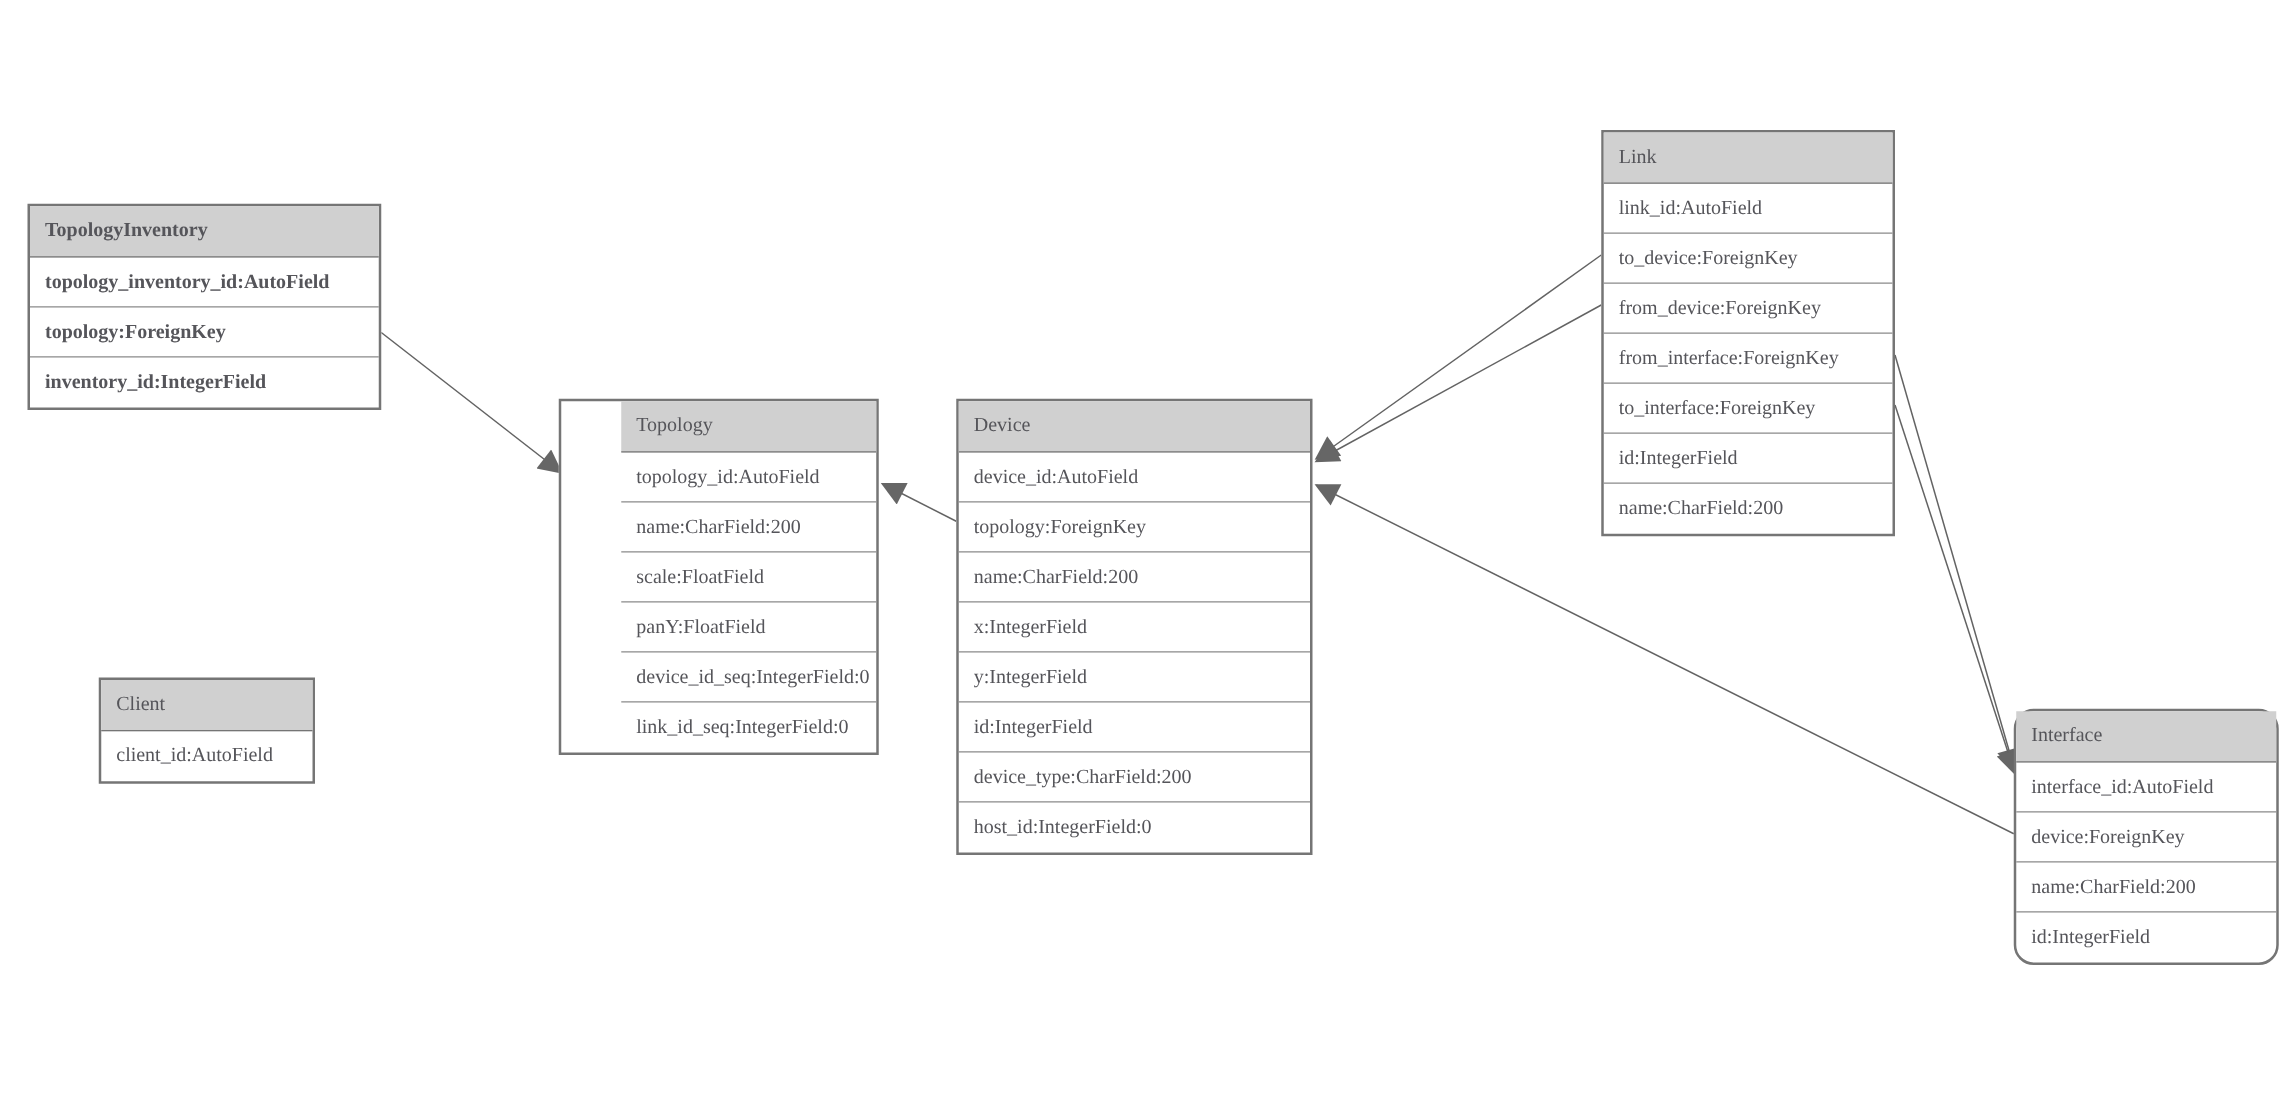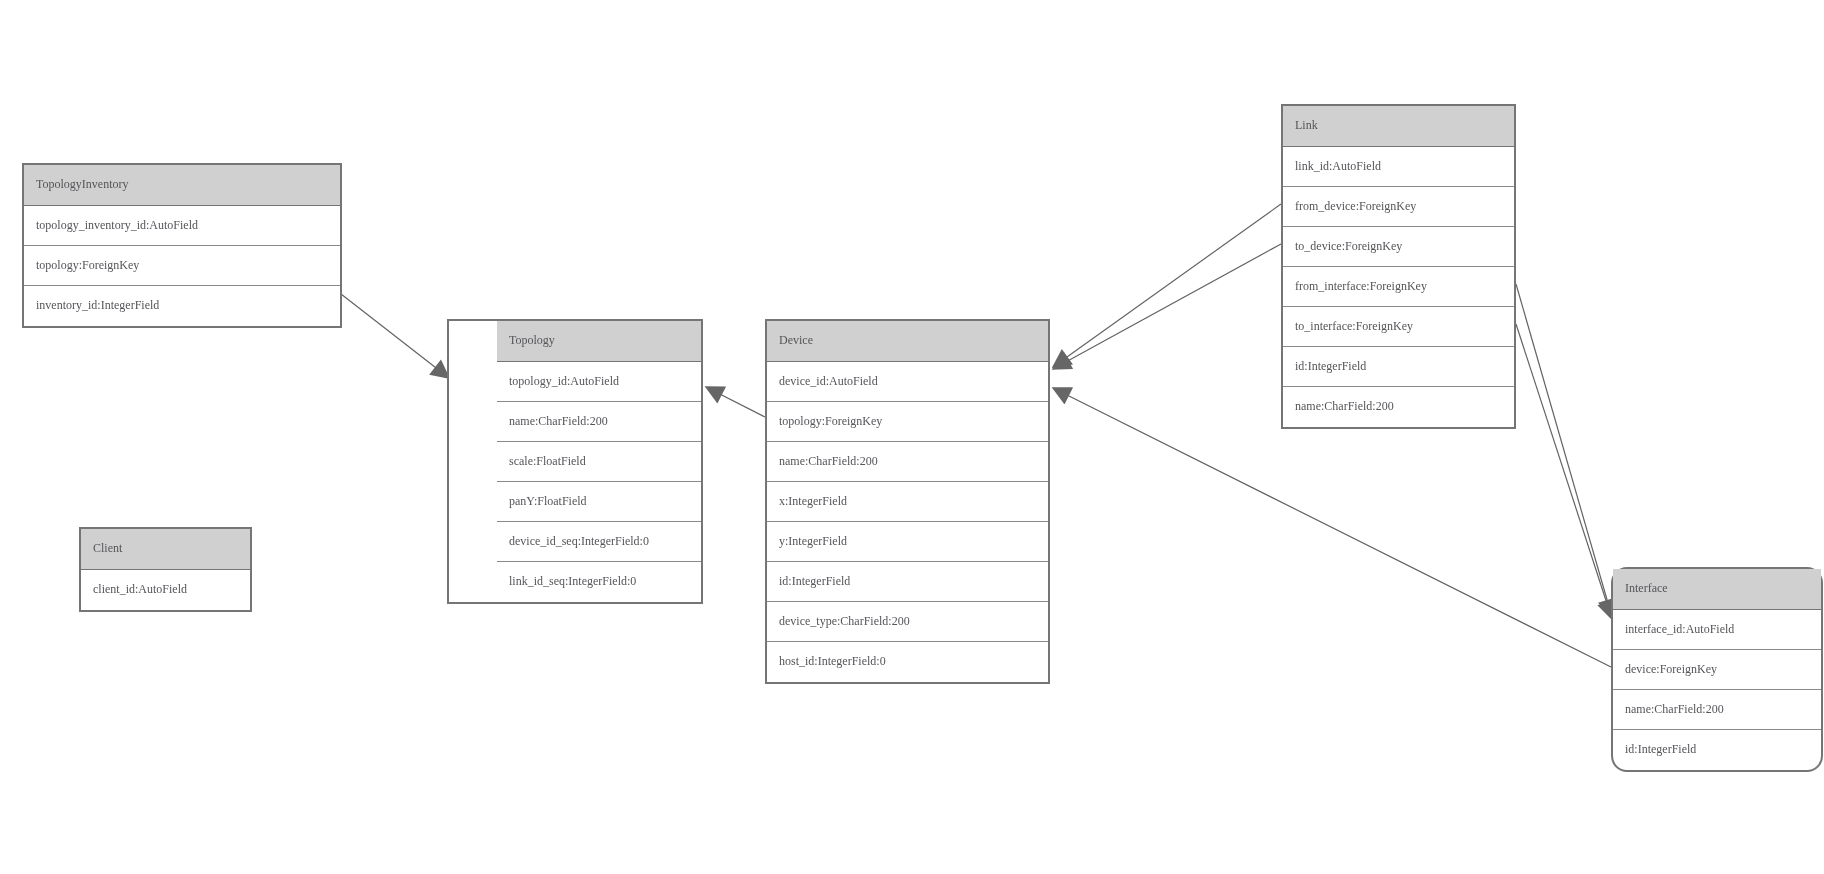--- a/index.html
+++ b/index.html
@@ -26,21 +26,21 @@
   svg.edges line {
     stroke: #636363;
     stroke-width: 1.2;
   }
   .entity {
     position: absolute;
     box-sizing: border-box;
     background: #ffffff;
     border: 2px solid #757575;
     color: #55555a;
-    font-size: 12px;
+    font-size: 16px;
   }
   .entity .hd {
     box-sizing: border-box;
     height: 41px;
     line-height: 39px;
     background: #d0d0d0;
     border-bottom: 1px solid #757575;
     padding: 0 12px;
     white-space: nowrap;
     overflow: hidden;
@@ -51,23 +51,23 @@
     line-height: 39px;
     border-bottom: 1px solid #8a8a8a;
     padding: 0 12px;
     white-space: nowrap;
     overflow: hidden;
   }
   .entity .row:last-child {
     border-bottom: none;
   }
   
-  #t-topologyinventory { left: 22px;   top: 163px; width: 320px; }
+  #t-topologyinventory { left: 22px;   top: 163px; width: 283px; font-weight: bold; }
   #t-topology          { left: 447px;  top: 319px; width: 256px; padding-left: 48px; }
-  #t-client            { left: 79px;   top: 527px; width: 173px; }
+  #t-client            { left: 79px;   top: 542px; width: 173px; }
   #t-device            { left: 765px;  top: 319px; width: 285px; }
   #t-link              { left: 1281px; top: 104px; width: 235px; }
   #t-interface         { left: 1611px; top: 567px; width: 212px; border-radius: 16px; }
 </style>
 </head>
 <body>
 
 <div class="canvas">
 
   <svg class="edges" viewBox="0 0 1824 874" xmlns="http://www.w3.org/2000/svg">
@@ -115,22 +115,22 @@
     <div class="row">x:IntegerField</div>
     <div class="row">y:IntegerField</div>
     <div class="row">id:IntegerField</div>
     <div class="row">device_type:CharField:200</div>
     <div class="row">host_id:IntegerField:0</div>
   </section>
 
   <section class="entity" id="t-link">
     <header class="hd">Link</header>
     <div class="row">link_id:AutoField</div>
+    <div class="row">to_device:ForeignKey</div>
     <div class="row">from_device:ForeignKey</div>
-    <div class="row">to_device:ForeignKey</div>
     <div class="row">from_interface:ForeignKey</div>
     <div class="row">to_interface:ForeignKey</div>
     <div class="row">id:IntegerField</div>
     <div class="row">name:CharField:200</div>
   </section>
 
   <section class="entity" id="t-interface">
     <header class="hd">Interface</header>
     <div class="row">interface_id:AutoField</div>
     <div class="row">device:ForeignKey</div>

